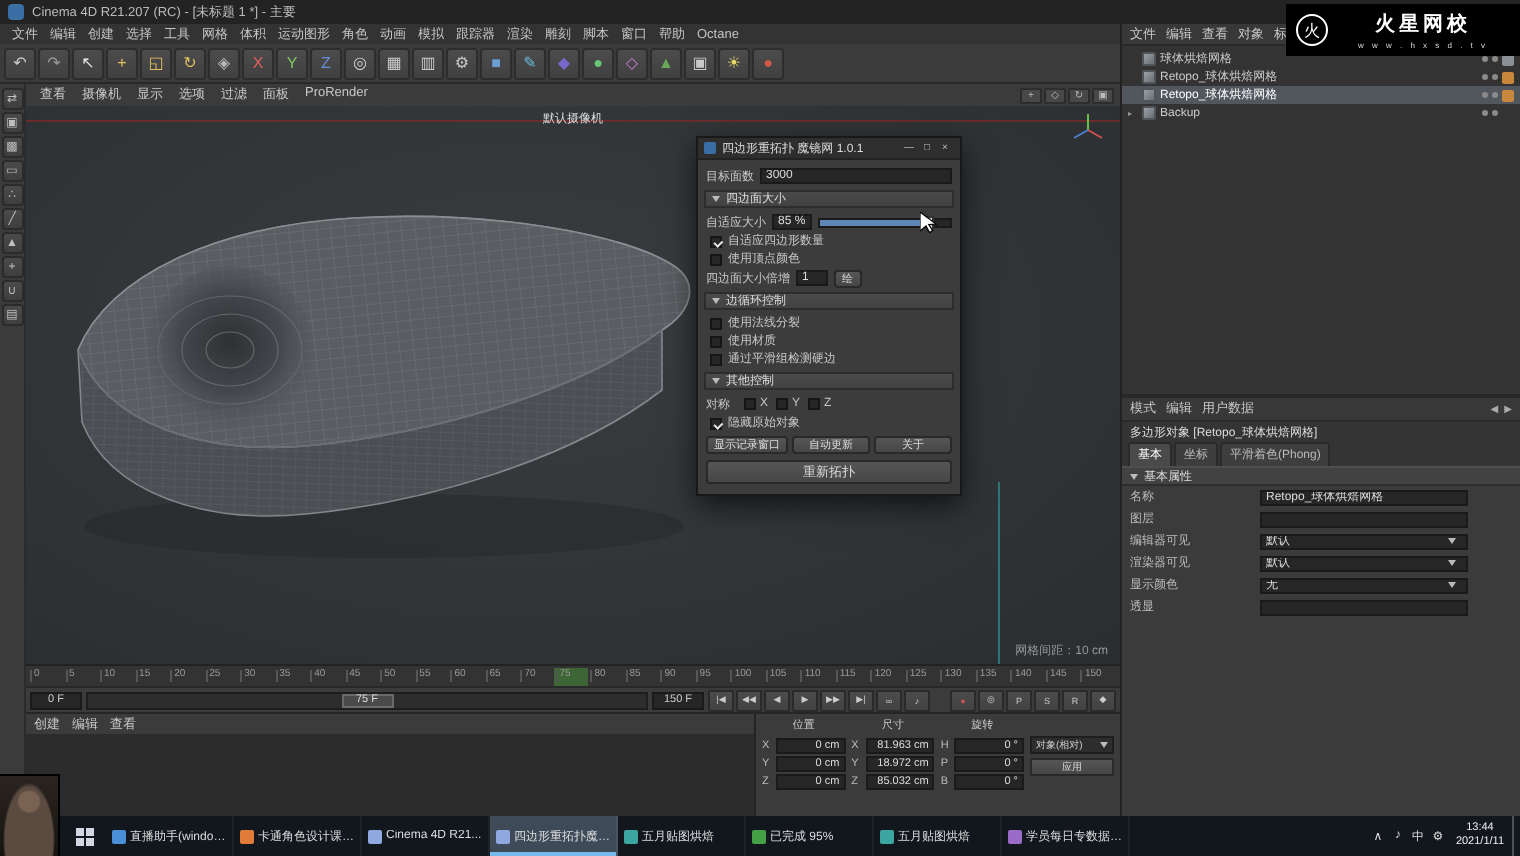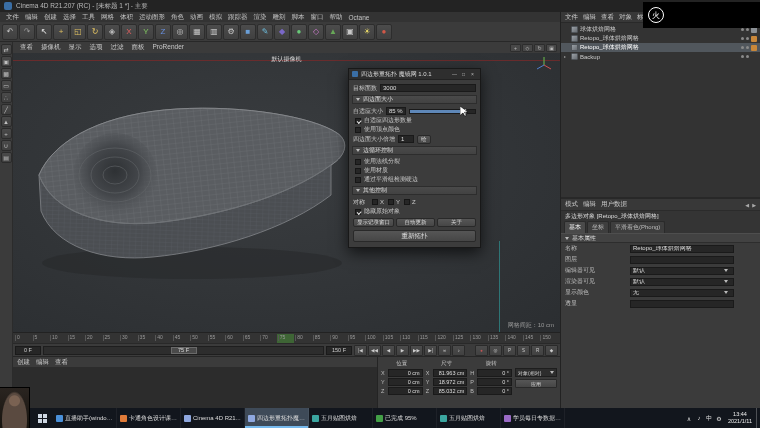--- a/index.html
+++ b/index.html
@@ -760,20 +760,24 @@
       </span>
     <span class="tk-clock">
       <span>13:44</span>
       <span>2021/1/11</span>
     </span>
     <span class="tk-edge"></span>
   </div>
 
   <div class="logo">
     <span class="logo-circle">火</span>
+    <span class="logo-text">
+      <span class="logo-brand">火星网校</span>
+      <span class="logo-url">w w w . h x s d . t v</span>
+    </span>
   </div>
 
   <div class="webcam"></div>
 
   <svg class="cursor" width="9" height="11" viewBox="0 0 9 11">
     <polygon points="0,0 0,9.5 3,7 4.8,10.3 6.3,9.3 4.4,6.3 8,6" fill="#ffffff" stroke="#000000" stroke-width="0.6"></polygon>
   </svg>
 </div>
 
 </body></html>

